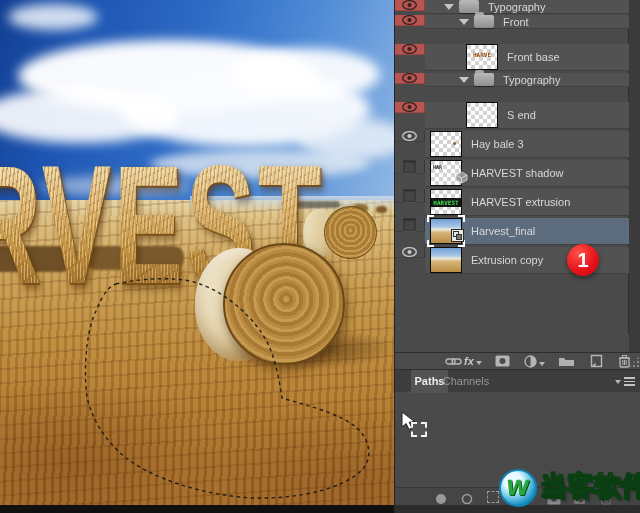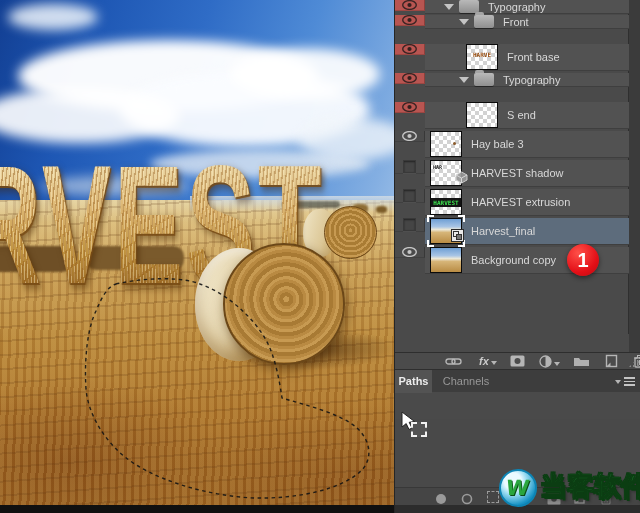--- a/index.html
+++ b/index.html
@@ -98,21 +98,21 @@
 
   .ltoolbar{position:absolute;left:0;top:352px;width:246px;height:17px;background:#4b4b4b;border-top:1px solid #2e2e2e;display:flex;align-items:center;}
   .tico{display:flex;align-items:center;flex:none;}
   .fxtext{font-size:11px;font-weight:bold;font-style:italic;color:#c9c9c9;}
   .dd{width:0;height:0;border-left:3px solid transparent;border-right:3px solid transparent;border-top:4px solid #b5b5b5;margin-left:2px;align-self:flex-end;margin-bottom:2px;}
   .grip{position:absolute;right:1px;bottom:1px;width:12px;height:12px;background:radial-gradient(#888 1px,transparent 1.3px) 0 0/4px 4px;clip-path:polygon(100% 0,100% 100%,0 100%);}
 
   
   .tabbar{position:absolute;left:0;top:369px;width:246px;height:23px;background:#3d3d3d;border-top:1px solid #2e2e2e;}
   .tab{position:absolute;top:0;height:23px;font-size:11px;line-height:23px;text-align:center;}
-  .tab.active{left:0;width:37px;background:#535353;color:#ececec;font-weight:bold;}
+  .tab.active{left:16px;width:37px;background:#535353;color:#ececec;font-weight:bold;}
   .tab.inactive{left:40px;width:62px;color:#979797;}
   .pmenu{position:absolute;right:6px;top:7px;display:flex;align-items:center;gap:3px;}
   .pmenu .lines{width:11px;height:9px;background:repeating-linear-gradient(180deg,#c4c4c4 0 1.5px,transparent 1.5px 3.5px);}
   .pathrow{position:absolute;left:0;top:392px;width:246px;height:27px;background:#575757;border-bottom:1px solid #434343;display:flex;align-items:center;}
   .path-thumb{position:relative;width:33px;height:25px;background:#8f8f8f;border:1px solid #262626;margin-left:1px;flex:none;}
   .blob{position:absolute;right:2px;bottom:2px;width:12px;height:8px;background:#fff;border-radius:50% 50% 40% 60%;}
   .blob2{position:absolute;right:15px;bottom:3px;width:4px;height:4px;background:#fff;border-radius:50%;}
   .paths-empty{position:absolute;left:0;top:419px;width:246px;height:68px;background:#494949;}
   .pbottom{position:absolute;left:0;top:487px;width:246px;height:18px;background:#454545;border-top:1px solid #383838;}
   .pico{position:absolute;top:3px;}
@@ -322,36 +322,36 @@
 
       <div class="row h29">
         <div class="eyecell">
           <svg width="15" height="10">
               <ellipse cx="7.5" cy="5" rx="6.8" ry="4.4" fill="none" stroke="#c6c6c6" stroke-width="1.4"></ellipse>
               <circle cx="7.5" cy="5" r="2.1" fill="#c6c6c6"></circle>
             </svg>
         </div>
         <div class="row-main ind-l0">
           <span class="thumb photo"></span>
-          <span class="label">Background copy</span>
+          <span class="label">Extrusion copy</span>
         </div>
       </div>
 
     </div>
 
     <div class="gapzone"></div>
 
     <div class="ltoolbar">
       <span class="tico" style="margin-left:50px">
         <svg width="17" height="11">
             <rect x="1" y="3" width="9" height="5" rx="2.5" fill="none" stroke="#b5b5b5" stroke-width="1.4"></rect>
             <rect x="7" y="3" width="9" height="5" rx="2.5" fill="none" stroke="#b5b5b5" stroke-width="1.4"></rect>
           </svg>
       </span>
-      <span class="tico" style="margin-left:17px">
+      <span class="tico" style="margin-left:2px">
         <span class="fxtext">fx</span>
           <span class="dd"></span>
       </span>
       <span class="tico" style="margin-left:13px">
         <svg width="15" height="12">
             <rect x="0.5" y="0.5" width="14" height="11" rx="1.5" fill="#b5b5b5"></rect>
             <circle cx="7.5" cy="6" r="3" fill="#4b4b4b"></circle>
           </svg>
       </span>
       <span class="tico" style="margin-left:14px">

